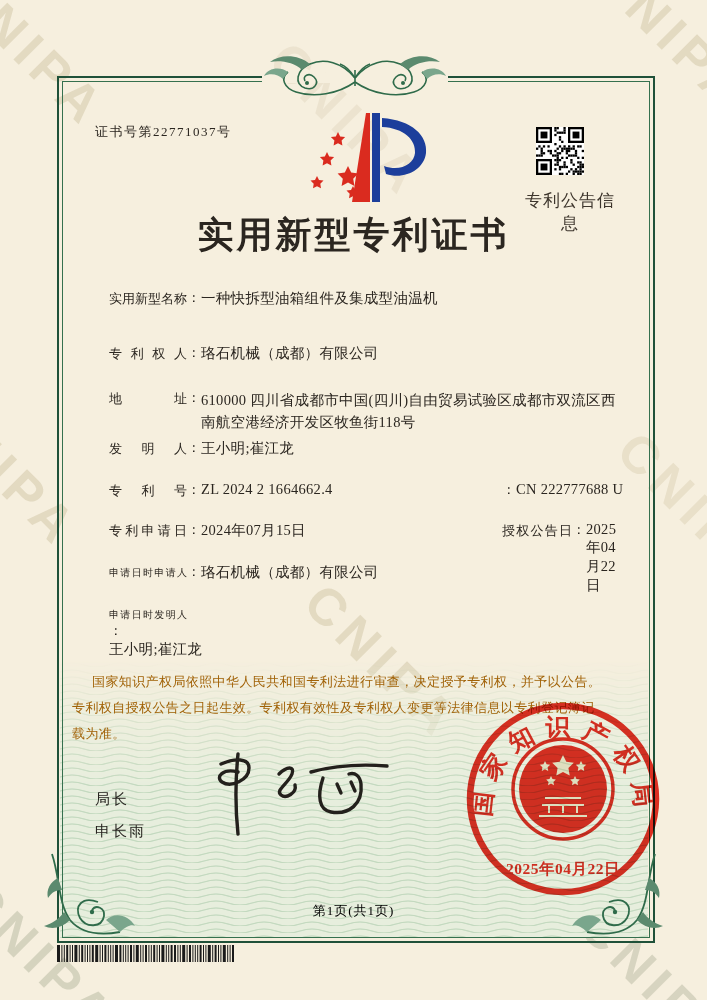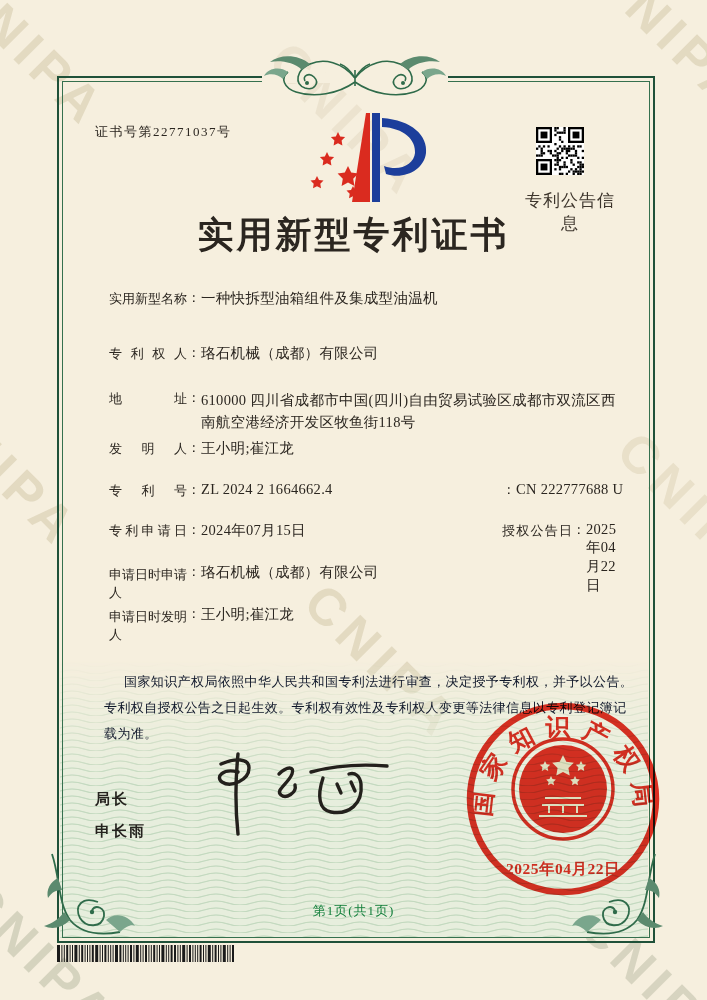--- a/index.html
+++ b/index.html
@@ -21,39 +21,39 @@
   .logo{position:absolute;left:300px;top:110px;z-index:4;}
   .qr{position:absolute;left:536px;top:127px;z-index:4;}
   .qr-caption{position:absolute;left:518px;top:189px;width:104px;text-align:center;
               font-size:17px;letter-spacing:1px;color:#3d352c;z-index:4;}
   .title{position:absolute;left:0;top:211px;width:707px;text-align:center;font-size:36px;
          font-weight:bold;letter-spacing:3px;z-index:4;}
   
   .row{position:absolute;left:109px;z-index:4;font-size:14.5px;display:flex;align-items:flex-start;}
   .flabel{display:inline-block;width:78px;font-size:13px;text-align:justify;text-align-last:justify;
           padding-top:1px;flex:none;}
-  .flabel.long{font-size:13px;padding-top:2.5px;}
+  .flabel.long{font-size:10px;padding-top:2.5px;}
   .colon{flex:none;width:14px;font-size:13.5px;}
   .fvalue{letter-spacing:.3px;}
   .row.r-address .fvalue{width:425px;line-height:22px;}
   .subrow{position:absolute;left:393px;top:0;display:flex;z-index:4;font-size:14.5px;}
   .subrow .flabel{width:70px;}
   
-  .statement{position:absolute;left:104px;top:669px;width:534px;font-size:13px;line-height:26px;
-             letter-spacing:.4px;color:#0f172a;z-index:4;}
+  .statement{position:absolute;left:72px;top:669px;width:534px;font-size:13px;line-height:26px;
+             letter-spacing:.4px;color:#a16207;z-index:4;}
   .statement .l1{text-indent:20px;}
   
   .sig-block{position:absolute;left:95px;top:783px;z-index:4;font-family:"Liberation Sans",sans-serif;
-             font-size:15px;font-weight:700;letter-spacing:2px;color:#26231f;line-height:32px;}
+             font-size:15px;font-weight:400;letter-spacing:2px;color:#26231f;line-height:32px;}
   .sig-script{position:absolute;left:205px;top:748px;z-index:4;}
   
   .seal{position:absolute;left:465px;top:701px;z-index:5;mix-blend-mode:multiply;opacity:.95;}
   
   .page-no{position:absolute;left:0;top:902px;width:707px;text-align:center;font-size:13px;
-           letter-spacing:1px;color:#15803d;z-index:4;}
+           letter-spacing:1px;color:#000000;z-index:4;}
   .barcode{position:absolute;left:57px;top:945px;z-index:4;}
 </style>
 </head>
 <body>
 
 <div class="page">
 
   <span class="wm" style="left:-18px;top:-40px;">CNIPA</span>
   <span class="wm" style="left:300px;top:30px;color:rgba(201,188,153,0.22);">CNIPA</span>
   <span class="wm" style="left:625px;top:-55px;">CNIPA</span>
@@ -307,21 +307,21 @@
       <span class="fvalue">2025年04月22日</span>
     </span>
   </div>
 
   <div class="row" style="top:563px;">
     <span class="flabel long">申请日时申请人</span>
     <span class="colon">：</span>
     <span class="fvalue">珞石机械（成都）有限公司</span>
   </div>
 
-  <div class="row" style="top:605px;">
+  <div class="row" style="top:605px;flex-direction:column;">
     <span class="flabel long">申请日时发明人</span>
     <span class="colon">：</span>
     <span class="fvalue">王小明;崔江龙</span>
   </div>
 
   <div class="statement">
     <div class="l1">国家知识产权局依照中华人民共和国专利法进行审查，决定授予专利权，并予以公告。</div>
     <div class="l2">专利权自授权公告之日起生效。专利权有效性及专利权人变更等法律信息以专利登记簿记载为准。</div>
   </div>
 

